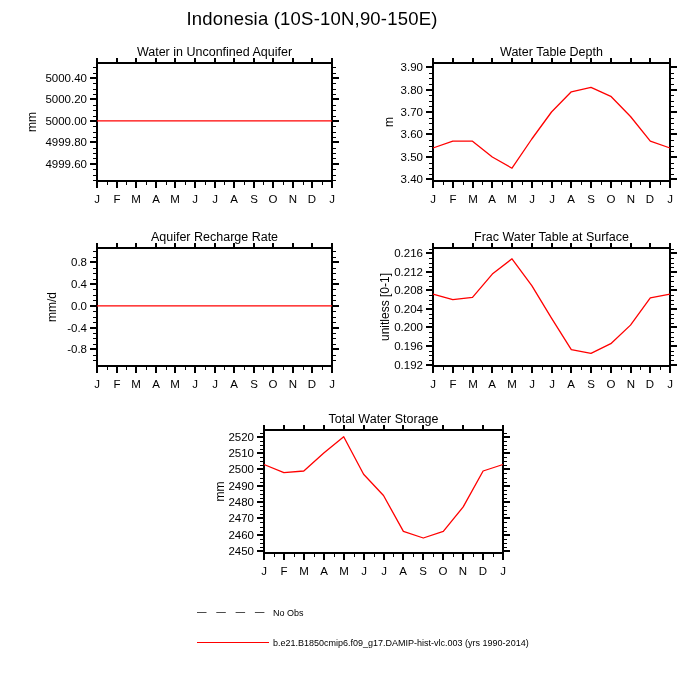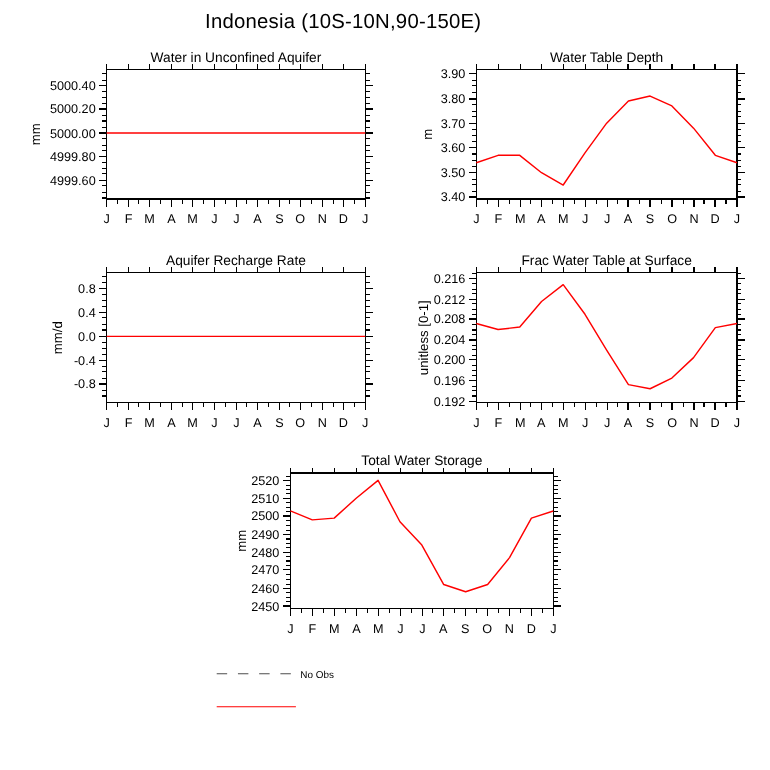--- a/index.html
+++ b/index.html
@@ -582,14 +582,15 @@
     <svg class="legend-line" width="74" height="5">
       <line id="noobs-line" x1="1" y1="2.5" x2="73" y2="2.5" stroke-width="1.1" stroke-dasharray="9.5 9.8" stroke="#4d4d4d"></line>
     </svg>
     <span class="legend-label">No Obs</span>
   </div>
 
   <div class="legend-row" style="left:196px;top:623px;height:13px;">
     <svg class="legend-line" width="74" height="5">
       <line id="series-line-sample" x1="1" y1="2.5" x2="73" y2="2.5" stroke-width="1.1" stroke="#ff0000"></line>
     </svg>
+    <span class="legend-label">b.e21.B1850cmip6.f09_g17.DAMIP-hist-vlc.003 (yrs 1990-2014)</span>
   </div>
 </div>
 
 </body></html>

